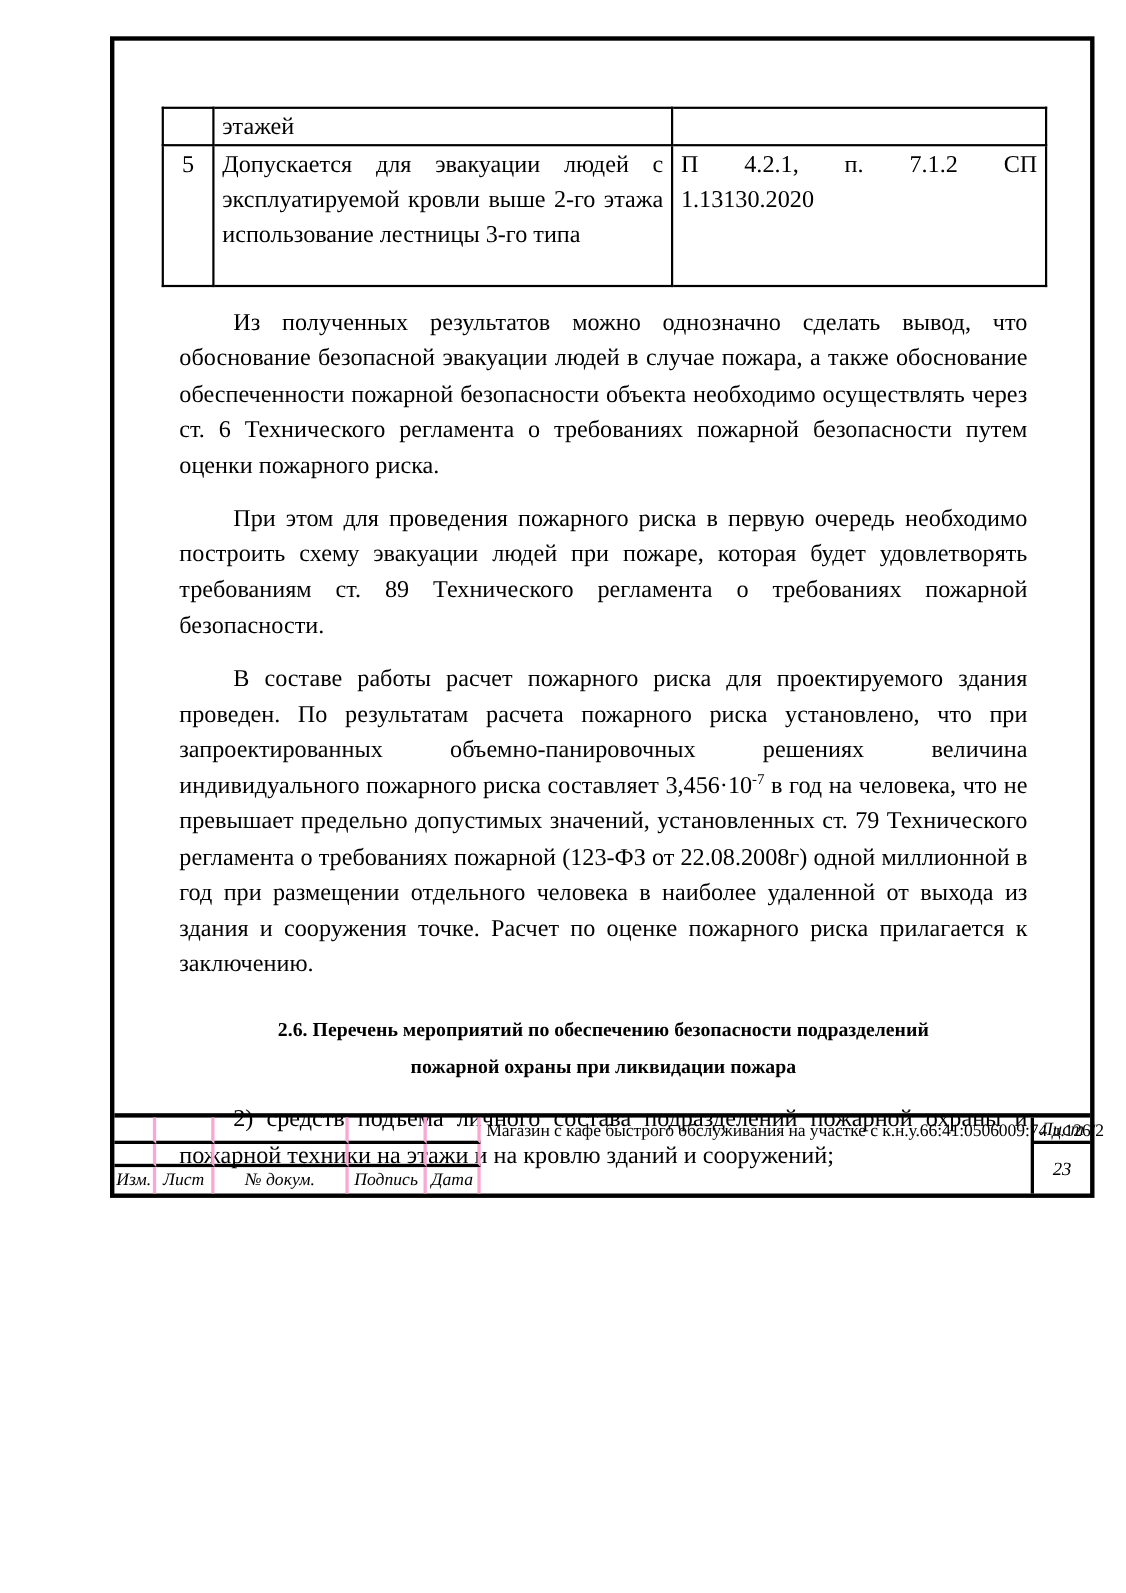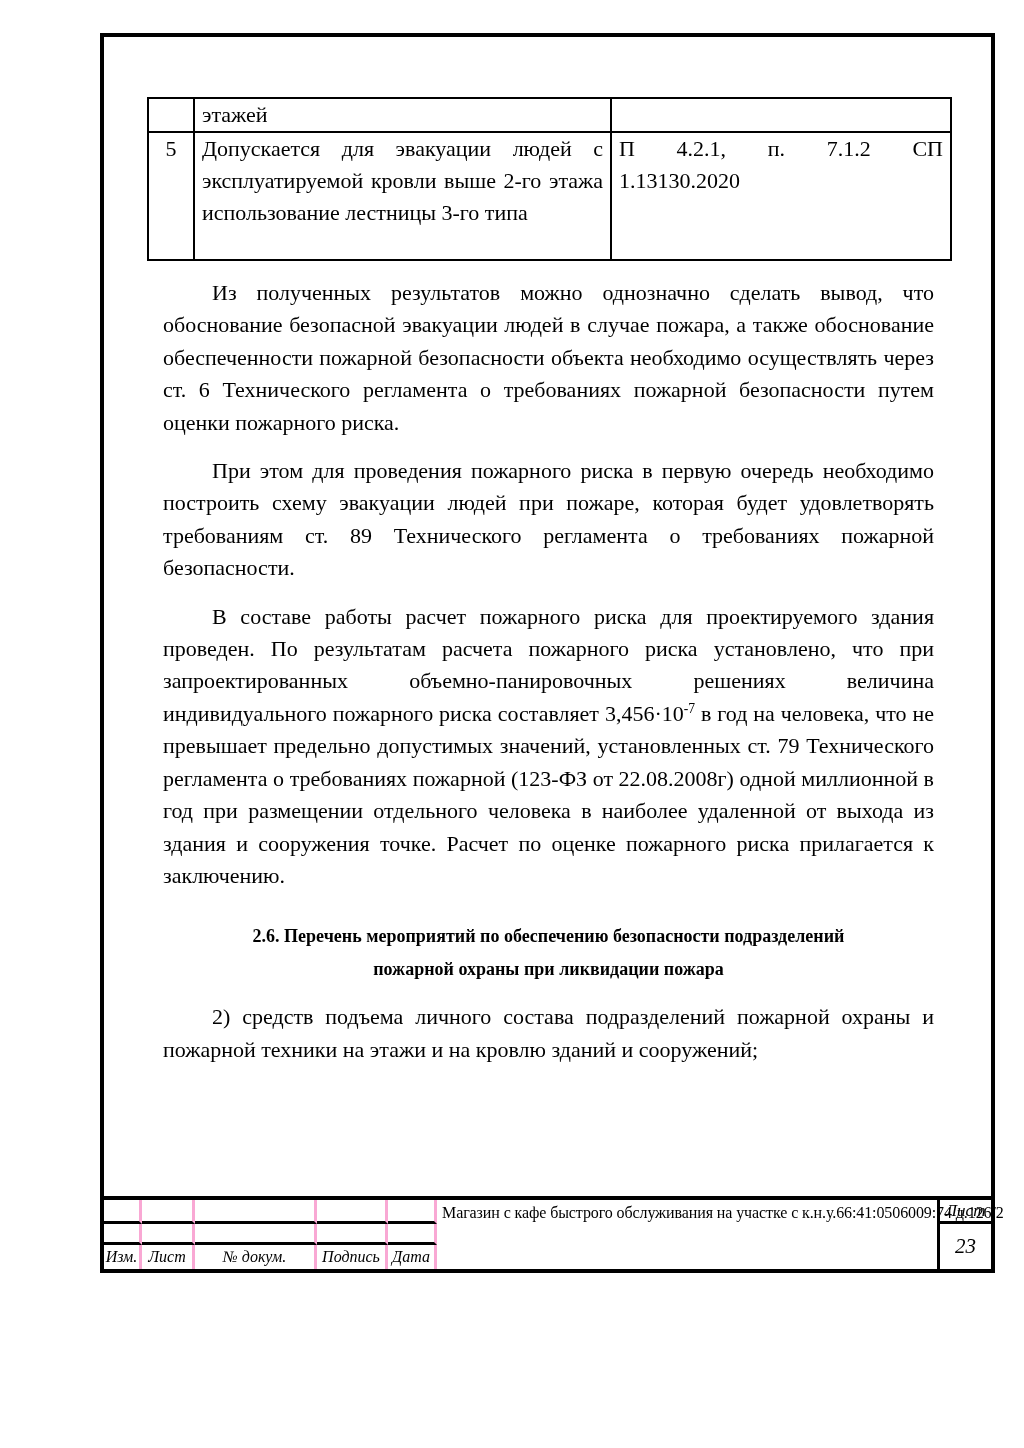--- a/index.html
+++ b/index.html
@@ -12,21 +12,21 @@
     height: 1448px;
     position: relative;
     font-family: "Liberation Serif", serif;
     color: #000;
   }
   .frame {
     position: absolute;
     left: 100px;
     top: 33px;
     width: 895px;
-    height: 1240px;
+    height: 1056px;
     border: 4px solid #000;
     box-sizing: border-box;
   }
   .content {
     position: absolute;
     left: 43px;
     top: 60px;
     width: 803px;
   }
   
@@ -113,21 +113,21 @@
     font-style: italic;
     font-size: 17px;
     display: flex;
     align-items: center;
     justify-content: center;
   }
   .ssheet-num {
     grid-column: 7;
     grid-row: 2 / 4;
     font-style: italic;
-    font-size: 21px;
+    font-size: 17px;
     display: flex;
     align-items: center;
     justify-content: center;
   }
   sup.risk-sup {
     font-size: 0.62em;
     line-height: 0;
     vertical-align: super;
   }
 </style>

